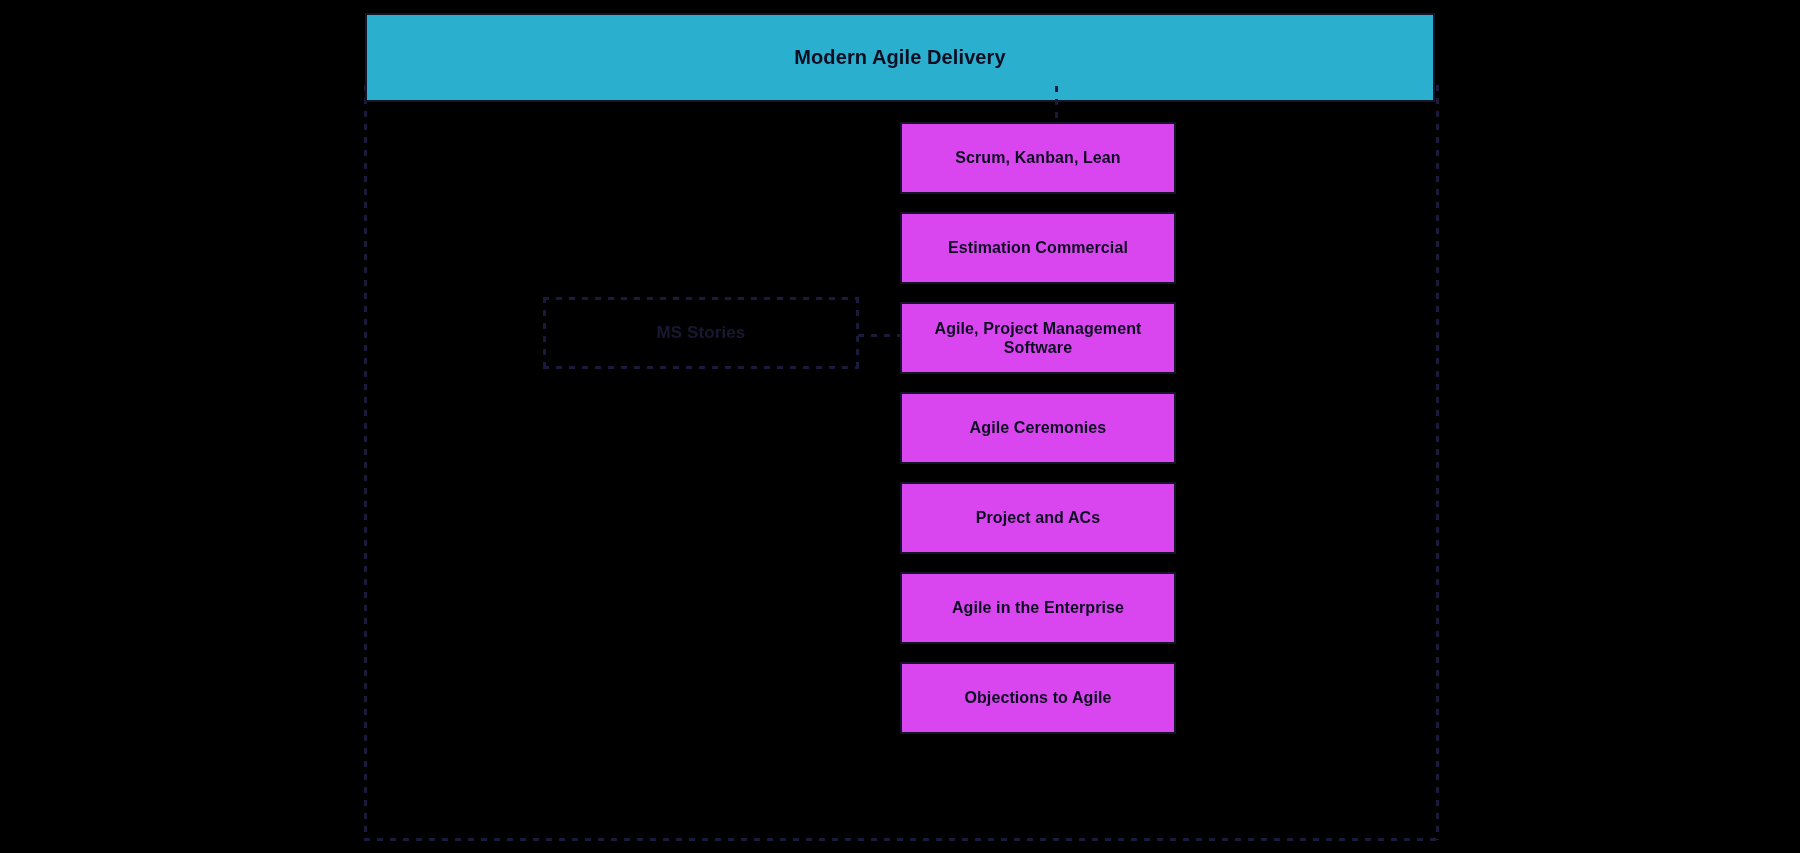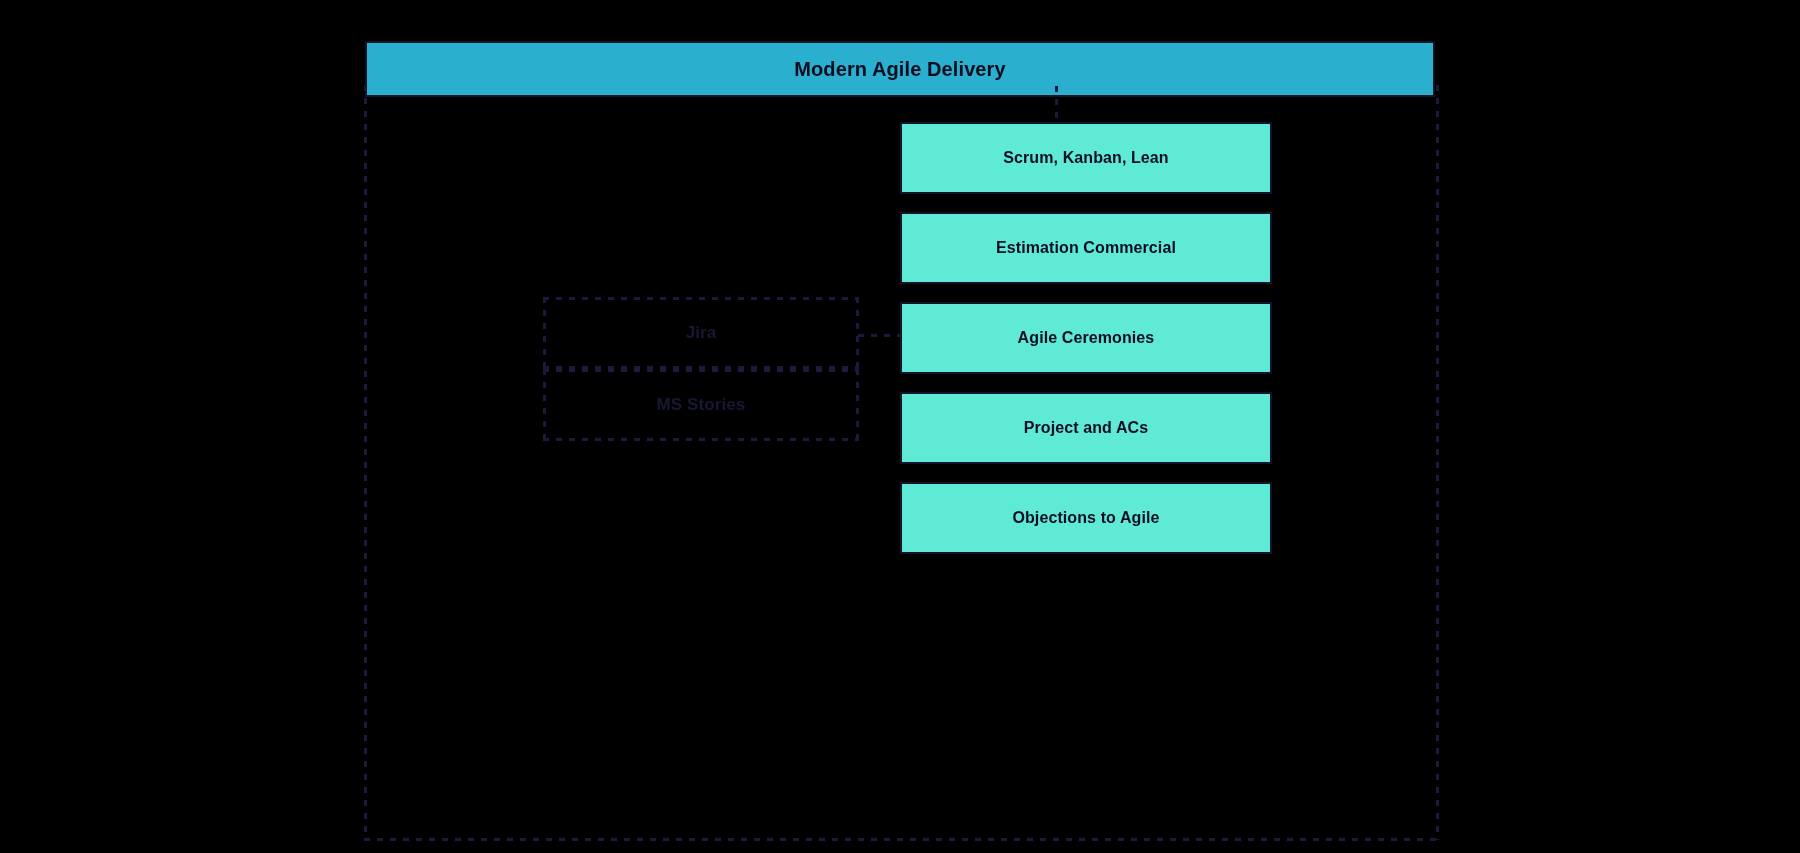--- a/index.html
+++ b/index.html
@@ -46,28 +46,27 @@
   .frame-left  { left: 364px;  top: 85px;  height: 755px; }
   .frame-right { left: 1436px; top: 85px;  height: 755px; }
   .frame-bottom{ left: 364px;  top: 838px; width: 1075px; }
 
   
   #header-box {
     position: absolute;
     left: 365px;
     top: 13px;
     width: 1070px;
-    height: 56px;
+    height: 89px;
     background: #2BAFCE;
     border: 2px solid #14142b;
     box-sizing: border-box;
     display: flex;
     align-items: center;
     justify-content: center;
-    margin-top: 28px;
   }
   #header-title {
     color: #0d0d22;
     font-size: 20px;
     font-weight: bold;
     letter-spacing: 0.1px;
   }
 
   
   .connector-v {
@@ -100,24 +99,24 @@
   }
 
   
   #topic-column {
     position: absolute;
     left: 900px;
     top: 122px;
     width: 312px;
   }
   .topic-box {
-    width: 372px;
+    width: 276px;
     height: 72px;
     margin-bottom: 18px;
-    background: #5eead4;
+    background: #d946ef;
     border: 2px solid #14142b;
     box-sizing: border-box;
     display: flex;
     align-items: center;
     justify-content: center;
     text-align: center;
   }
   .topic-label {
     color: #0d0d22;
     font-size: 16px;
@@ -195,42 +194,41 @@
   <div class="connector-v" id="connector-header-to-topic"></div>
 
   <div class="connector-h" id="connector-tools-to-topic"></div>
 
   <div id="tools-group">
     <div class="tool-box">
       <span class="edge edge-top"></span>
       <span class="edge edge-bottom"></span>
       <span class="edge edge-left"></span>
       <span class="edge edge-right"></span>
-      <span class="tool-label">Jira</span>
-    </div>
-    <div class="tool-box">
-      <span class="edge edge-top"></span>
-      <span class="edge edge-bottom"></span>
-      <span class="edge edge-left"></span>
-      <span class="edge edge-right"></span>
       <span class="tool-label">MS Stories</span>
     </div>
   </div>
 
   <div id="topic-column">
     <div class="topic-box">
       <span class="topic-label">Scrum, Kanban, Lean</span>
     </div>
     <div class="topic-box">
       <span class="topic-label">Estimation Commercial</span>
     </div>
     <div class="topic-box">
+      <span class="topic-label">Agile, Project Management Software</span>
+    </div>
+    <div class="topic-box">
       <span class="topic-label">Agile Ceremonies</span>
     </div>
     <div class="topic-box">
       <span class="topic-label">Project and ACs</span>
     </div>
     <div class="topic-box">
+      <span class="topic-label">Agile in the Enterprise</span>
+    </div>
+    <div class="topic-box">
       <span class="topic-label">Objections to Agile</span>
     </div>
   </div>
 
 </div>
 
 </body></html>

